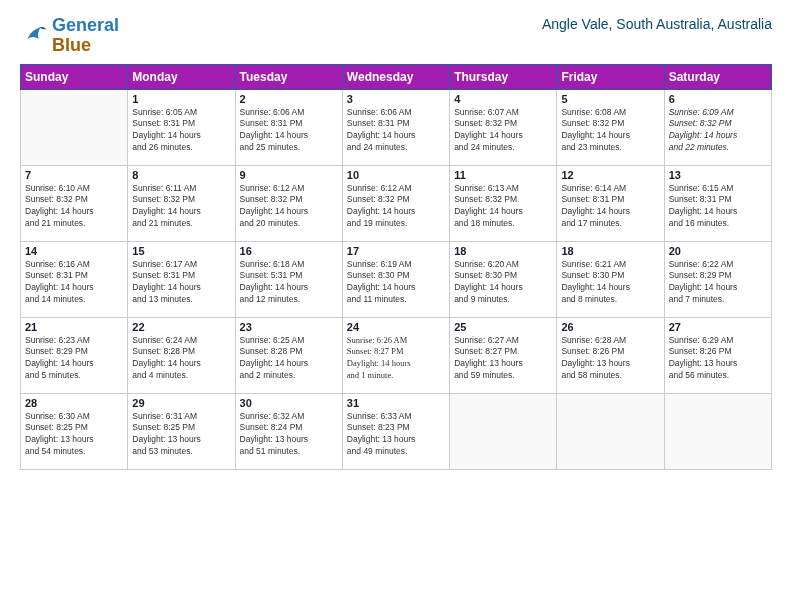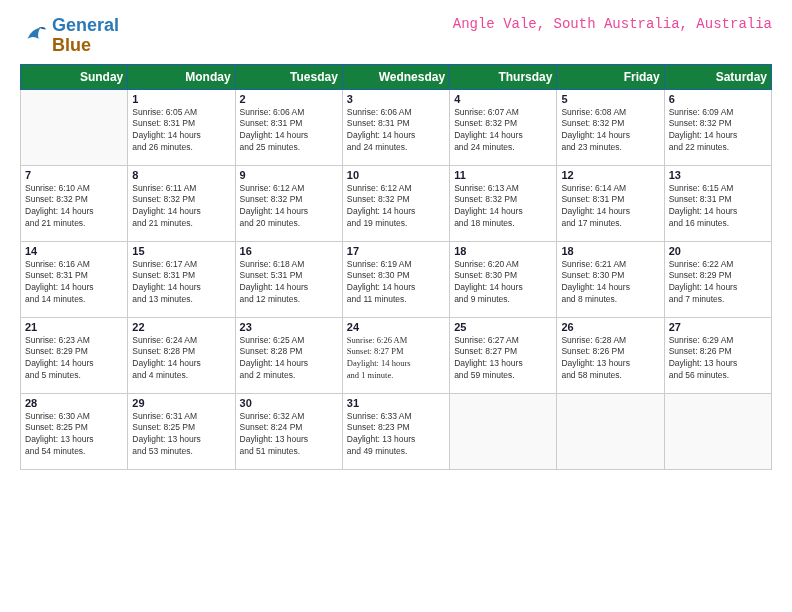--- a/index.html
+++ b/index.html
@@ -45,37 +45,36 @@
       text-align: right;
     }
     .cal-title {
       font-size: 32px;
       font-weight: bold;
       color: #1a1a2e;
       line-height: 1.1;
     }
     .cal-subtitle {
       font-size: 14px;
-      color: #ec4899;
-      font-family: Liberation Mono, monospace;
+      color: #0c4a6e;
     }
     .calendar {
       flex: 1;
       border: 1px solid #ccc;
       border-collapse: collapse;
       width: 100%;
       table-layout: fixed;
     }
     .calendar th {
-      background: #15803d;
+      background: #a21caf;
       color: #fff;
       font-size: 12px;
       font-weight: bold;
       padding: 5px 4px;
-      text-align: right;
+      text-align: left;
       border: 1px solid #1e60a0;
     }
     .calendar td {
       border: 1px solid #ccc;
       vertical-align: top;
       padding: 3px 4px;
       font-size: 9px;
       color: #333;
       height: 80px;
       width: calc(100% / 7);
@@ -165,21 +164,21 @@
           </td>
           <td>
             <span class="day-num">5</span>
             <div class="day-info" style="white-space: pre-line;">Sunrise: 6:08 AM
 Sunset: 8:32 PM
 Daylight: 14 hours
 and 23 minutes.</div>
           </td>
           <td>
             <span class="day-num">6</span>
-            <div class="day-info" style="white-space: pre-line;">Sunrise: 6:09 AM
+            <div class="day-info" style="white-space: pre-line; font-style: italic;">Sunrise: 6:09 AM
 Sunset: 8:32 PM
 Daylight: 14 hours
 and 22 minutes.</div>
           </td>
         </tr>
         <tr class="week-row">
           <td>
             <span class="day-num">7</span>
             <div class="day-info" style="white-space: pre-line;">Sunrise: 6:10 AM
 Sunset: 8:32 PM

